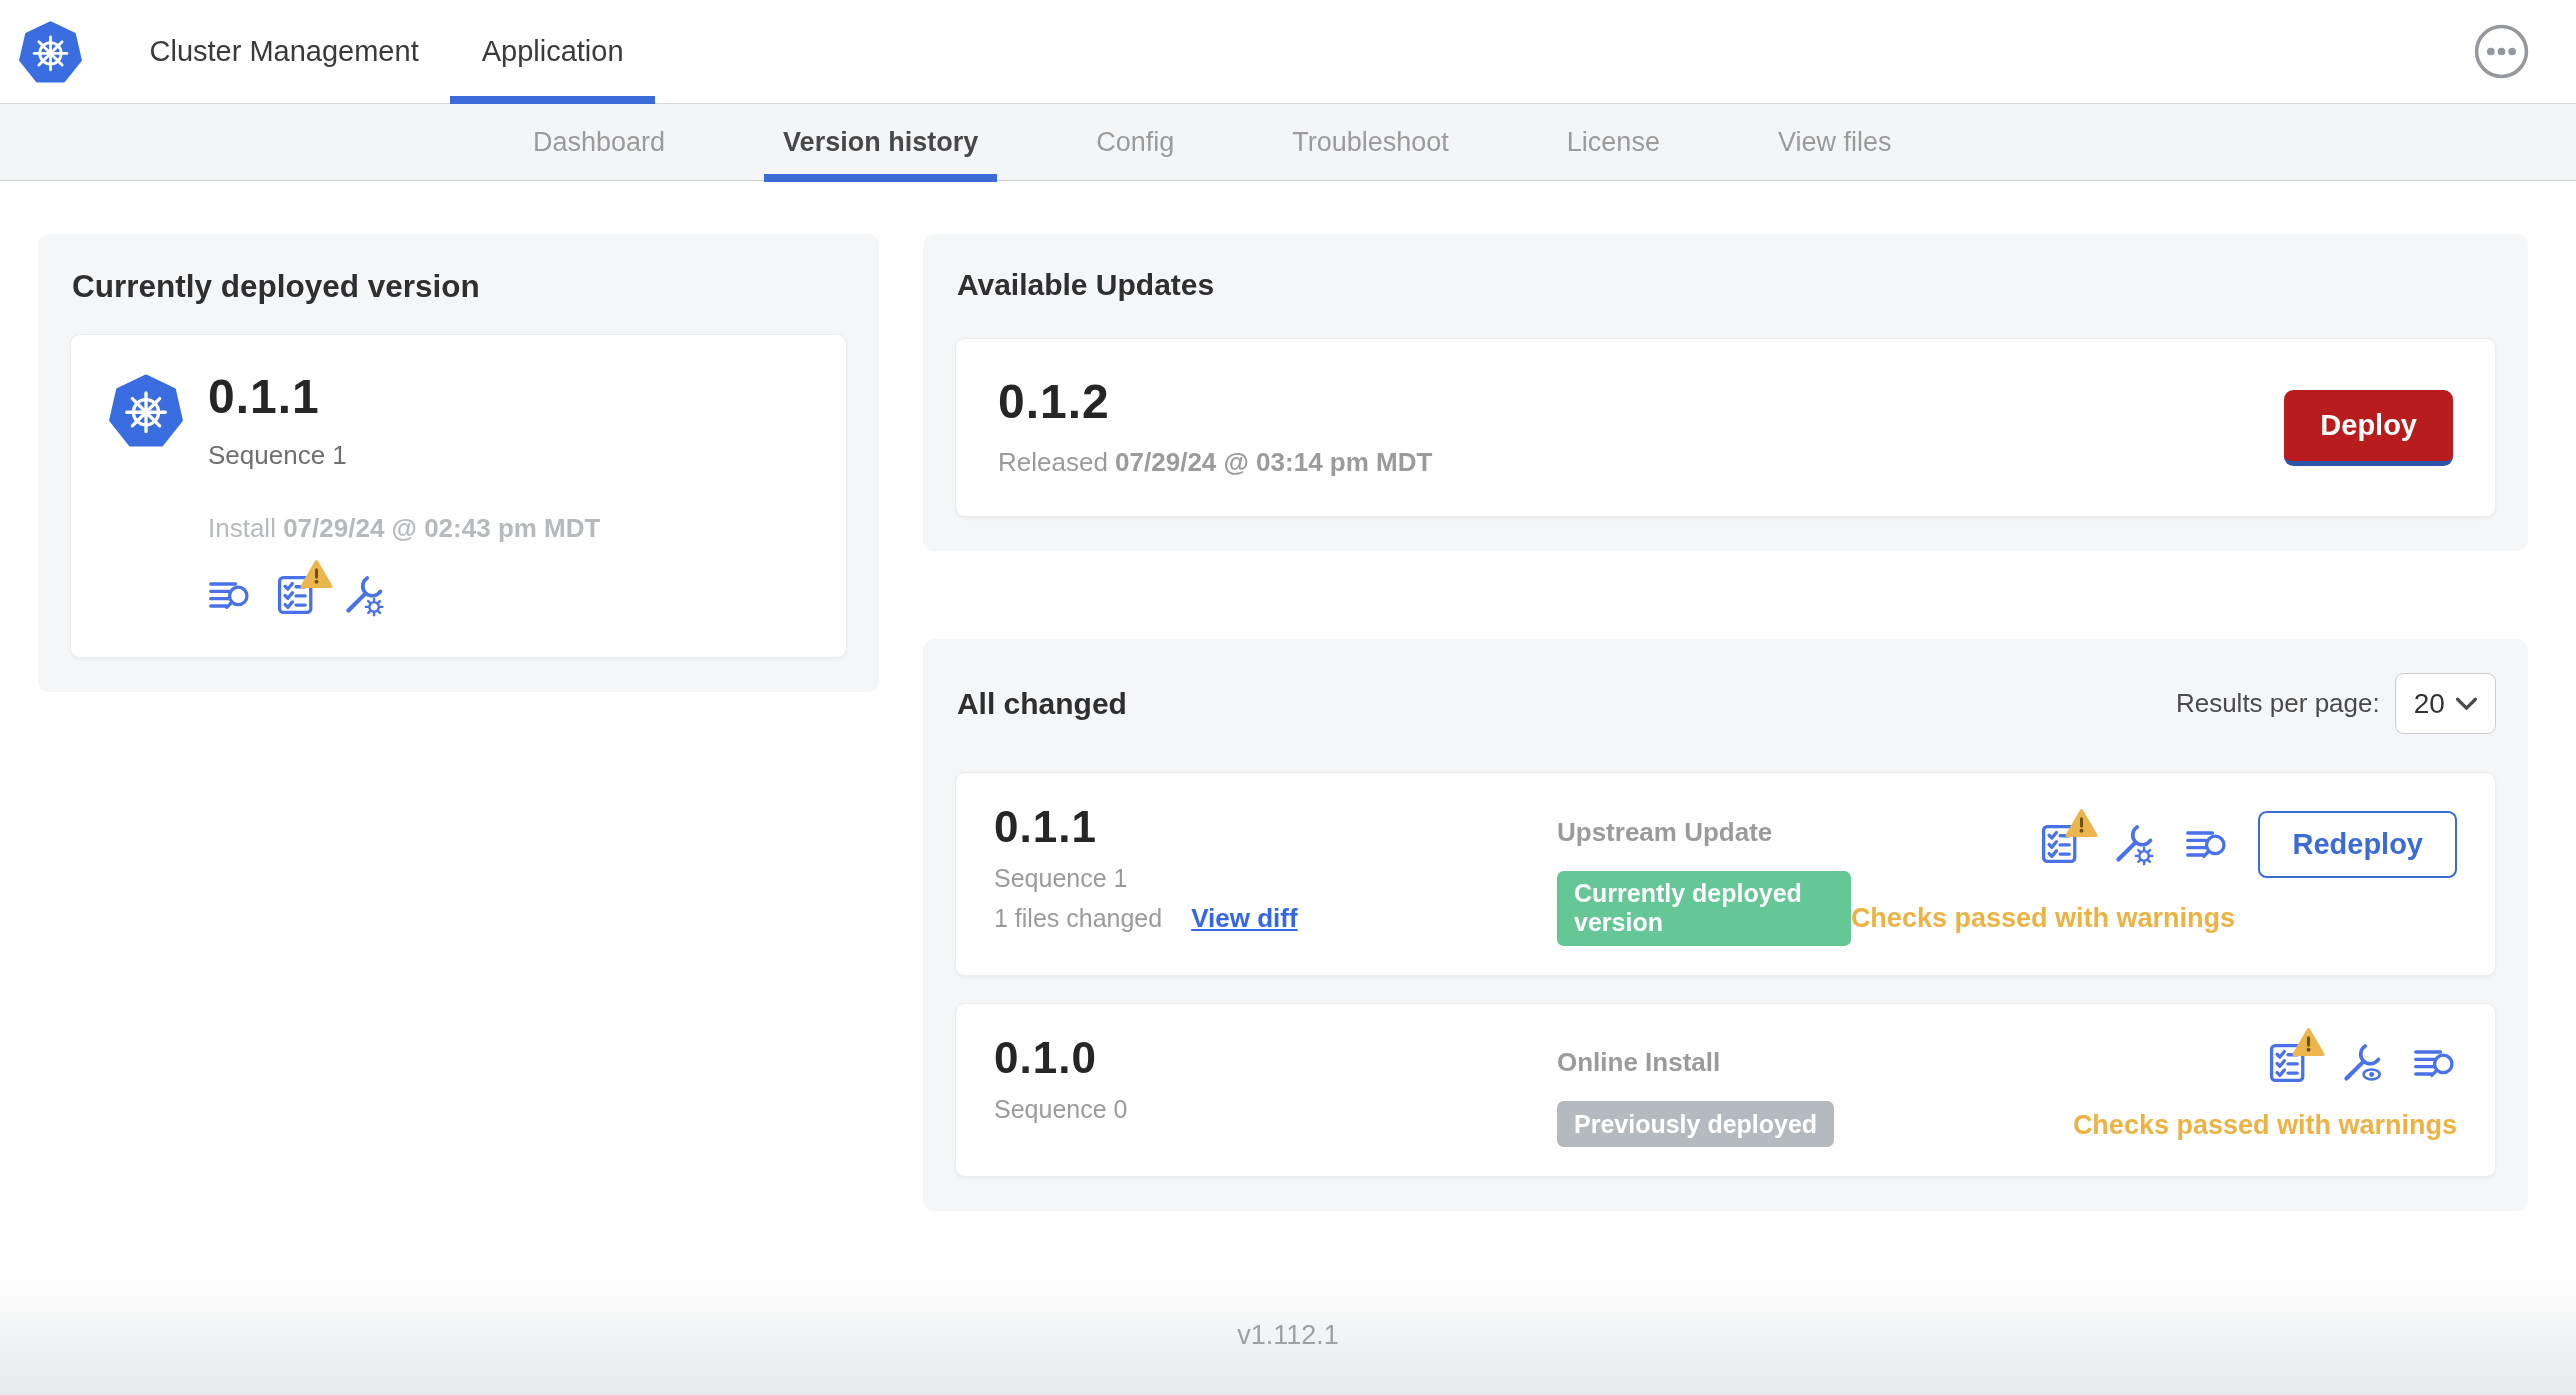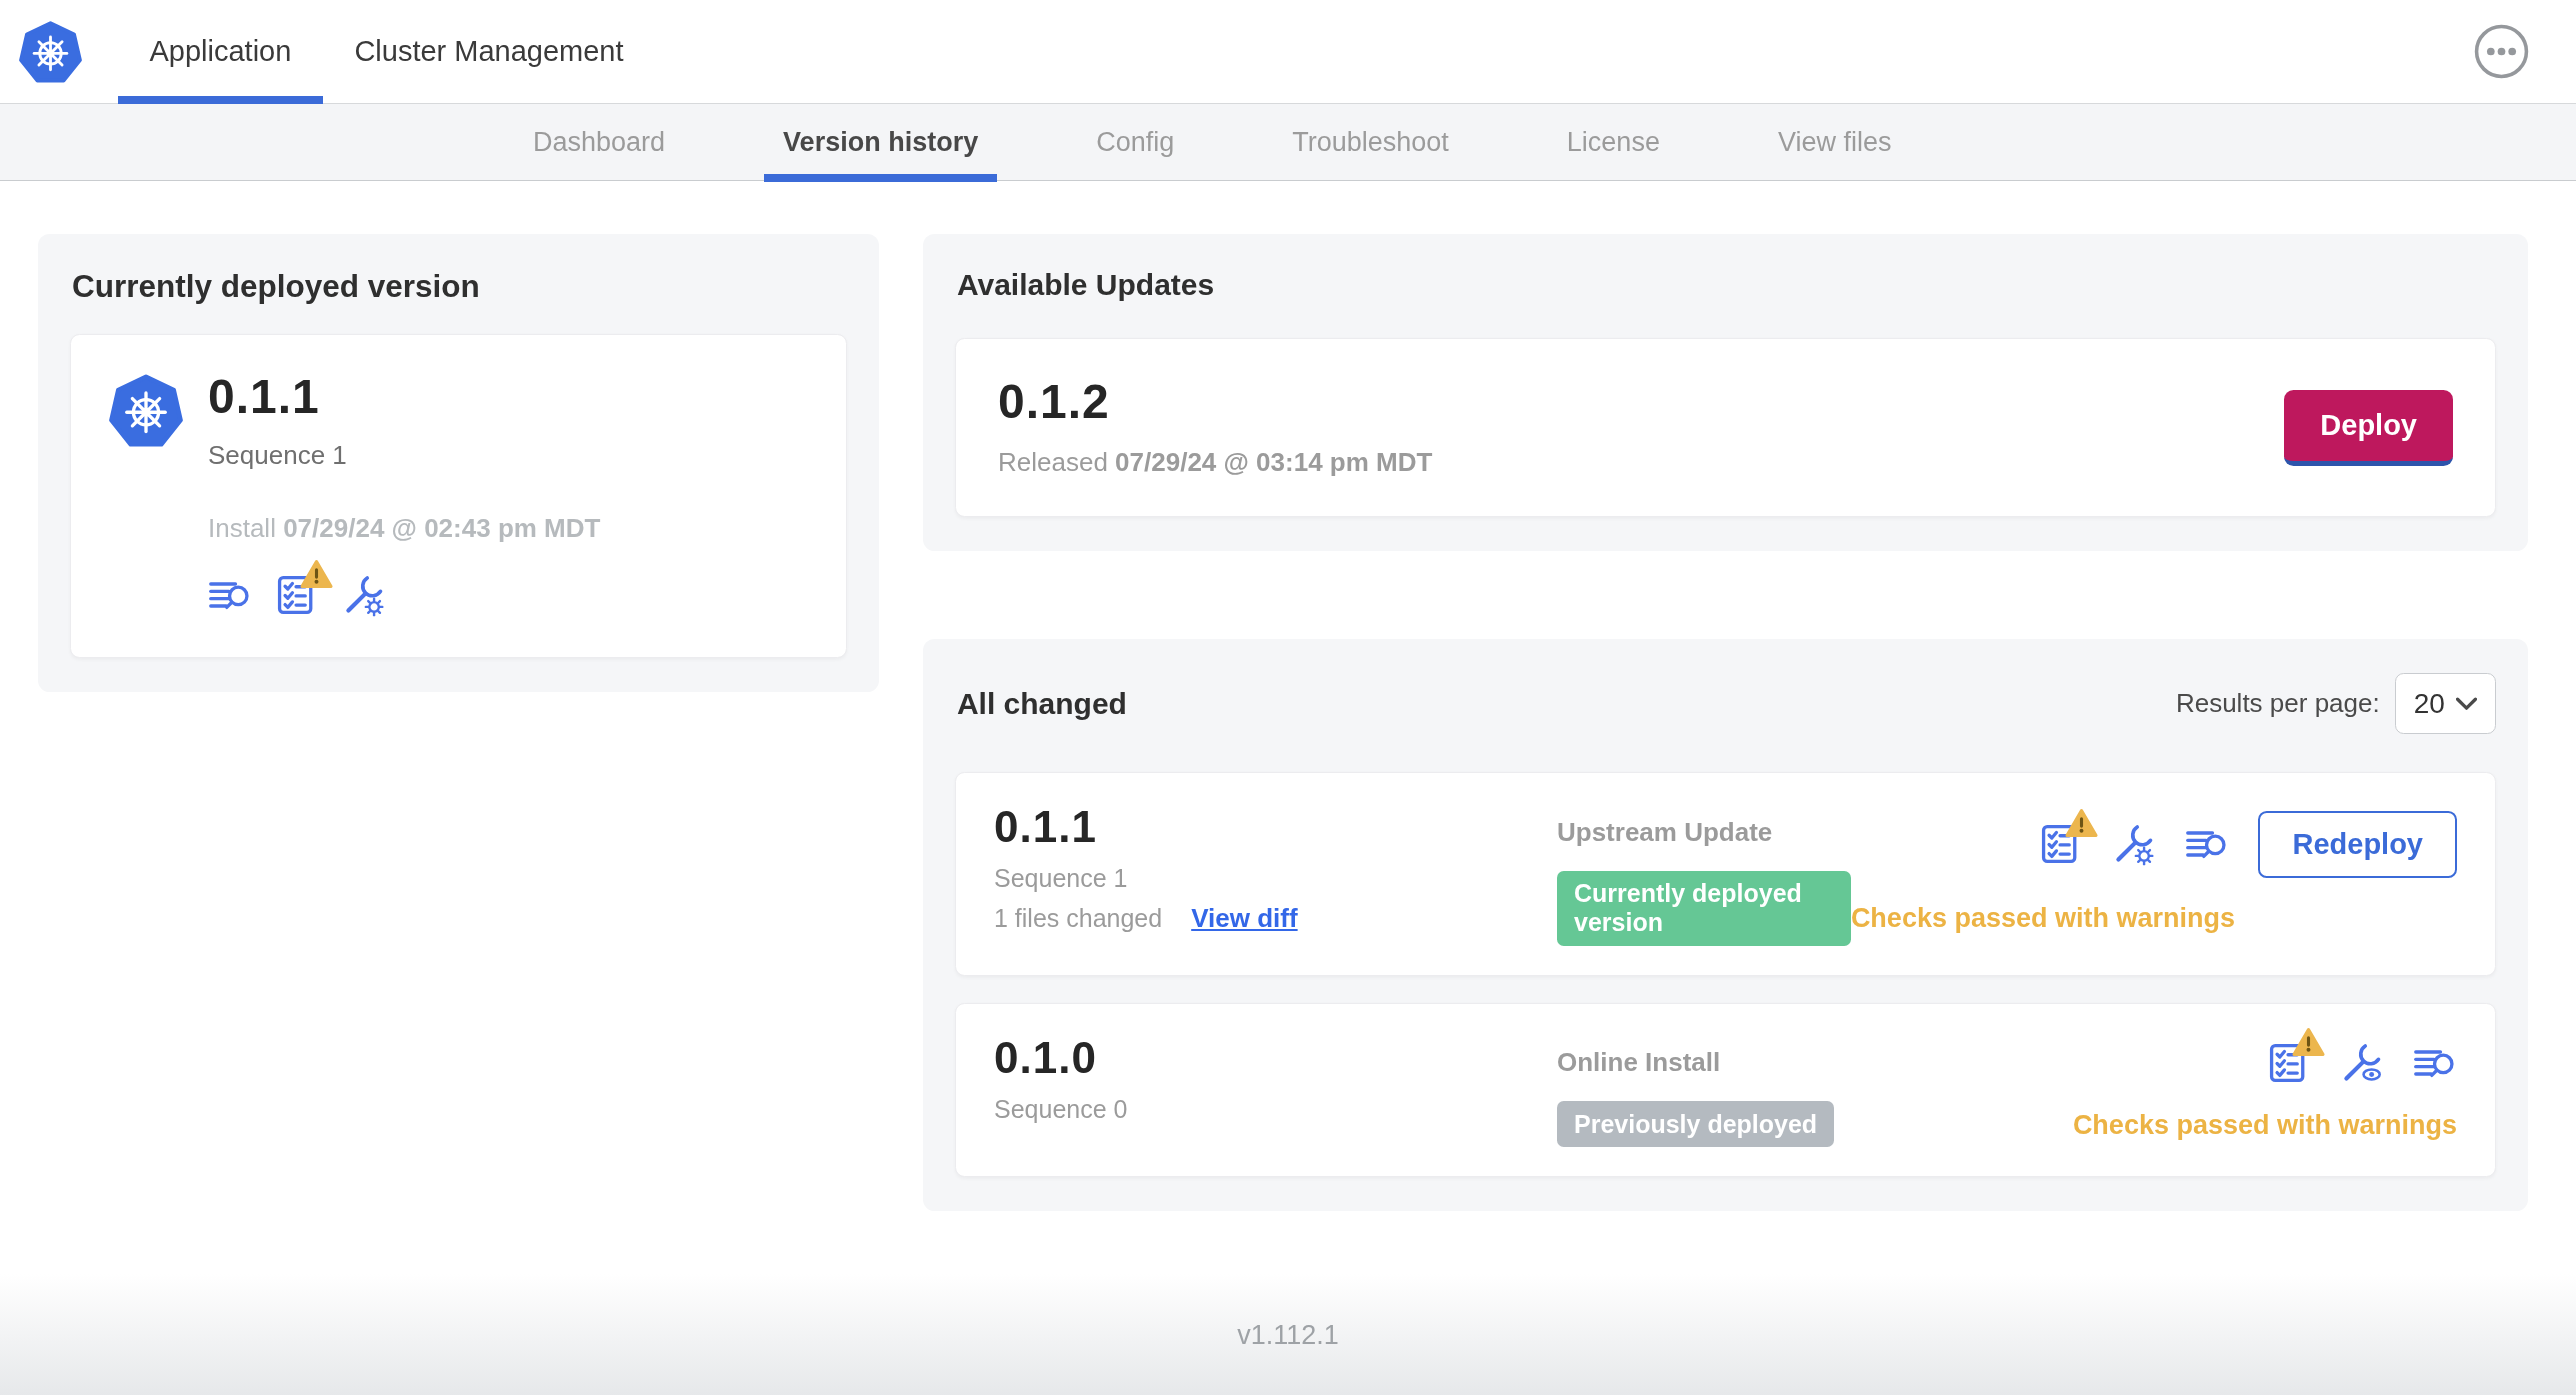--- a/index.html
+++ b/index.html
@@ -48,21 +48,21 @@
   .warn-badge{position:absolute;top:-14.3px;right:-14.3px;width:33px;height:30px;}
 
   
   .right-col{flex:1 1 auto;display:flex;flex-direction:column;}
   .panel h3{font-size:30px;font-weight:600;margin:0 0 0 1.9px;color:#2f2f2f;}
   .available-panel{margin-bottom:88px;}
   .available-panel h3{margin-bottom:36px;}
   .update-row{padding:32px 42px;display:flex;align-items:center;justify-content:space-between;min-height:113px;}
   .released-line{margin-top:21px;font-size:26px;color:#9b9b9b;}
   .released-line b{font-weight:700;}
-  .btn-primary{background:#be185d;color:#fff;font-size:29px;font-weight:700;border:none;
+  .btn-primary{background:#b91c1c;color:#fff;font-size:29px;font-weight:700;border:none;
     border-bottom:5.7px solid #2d54ab;border-radius:9.5px;padding:19px 36px;cursor:pointer;font-family:inherit;}
 
   
   .allv-head{display:flex;justify-content:space-between;align-items:center;margin-bottom:38px;}
   .rpp{display:flex;align-items:center;gap:15.3px;font-size:26px;color:#4a4a4a;}
   .select{width:99px;height:59px;background:#fff;border:1.9px solid #c9ccd0;border-radius:8.6px;
     display:flex;align-items:center;justify-content:center;gap:11.5px;font-size:28px;color:#333;cursor:pointer;}
   .select svg{width:21px;height:13.4px;}
   .version-row{padding:32px 38px 29px;display:grid;grid-template-columns:563px 1fr auto;align-items:start;}
   .version-row + .version-row{margin-top:27px;}
@@ -105,25 +105,25 @@
           <line x1="50" y1="53" x2="24" y2="53"></line>
             <line x1="50" y1="53" x2="31.6" y2="34.6"></line>
           <line x1="50" y1="53" x2="50" y2="27"></line>
             <line x1="50" y1="53" x2="68.4" y2="34.6"></line>
         </g>
         <circle cx="50" cy="53" r="6" fill="#fff"></circle>
       </svg>
     </span>
 
     <nav class="app-tabs">
+      <div class="app-tab">
+        <span>Cluster Management</span>
+      </div>
       <div class="app-tab active">
         <span>Application</span>
-      </div>
-      <div class="app-tab">
-        <span>Cluster Management</span>
       </div>
     </nav>
 
     <button class="more-btn">
       <svg viewBox="0 0 40 40">
         <circle cx="20" cy="20" r="17.5" stroke="#95989c" stroke-width="2.5" fill="#fff"></circle>
         <circle cx="12.5" cy="20" r="2.7" fill="#95989c"></circle>
         <circle cx="20" cy="20" r="2.7" fill="#95989c"></circle>
         <circle cx="27.5" cy="20" r="2.7" fill="#95989c"></circle>
       </svg>

